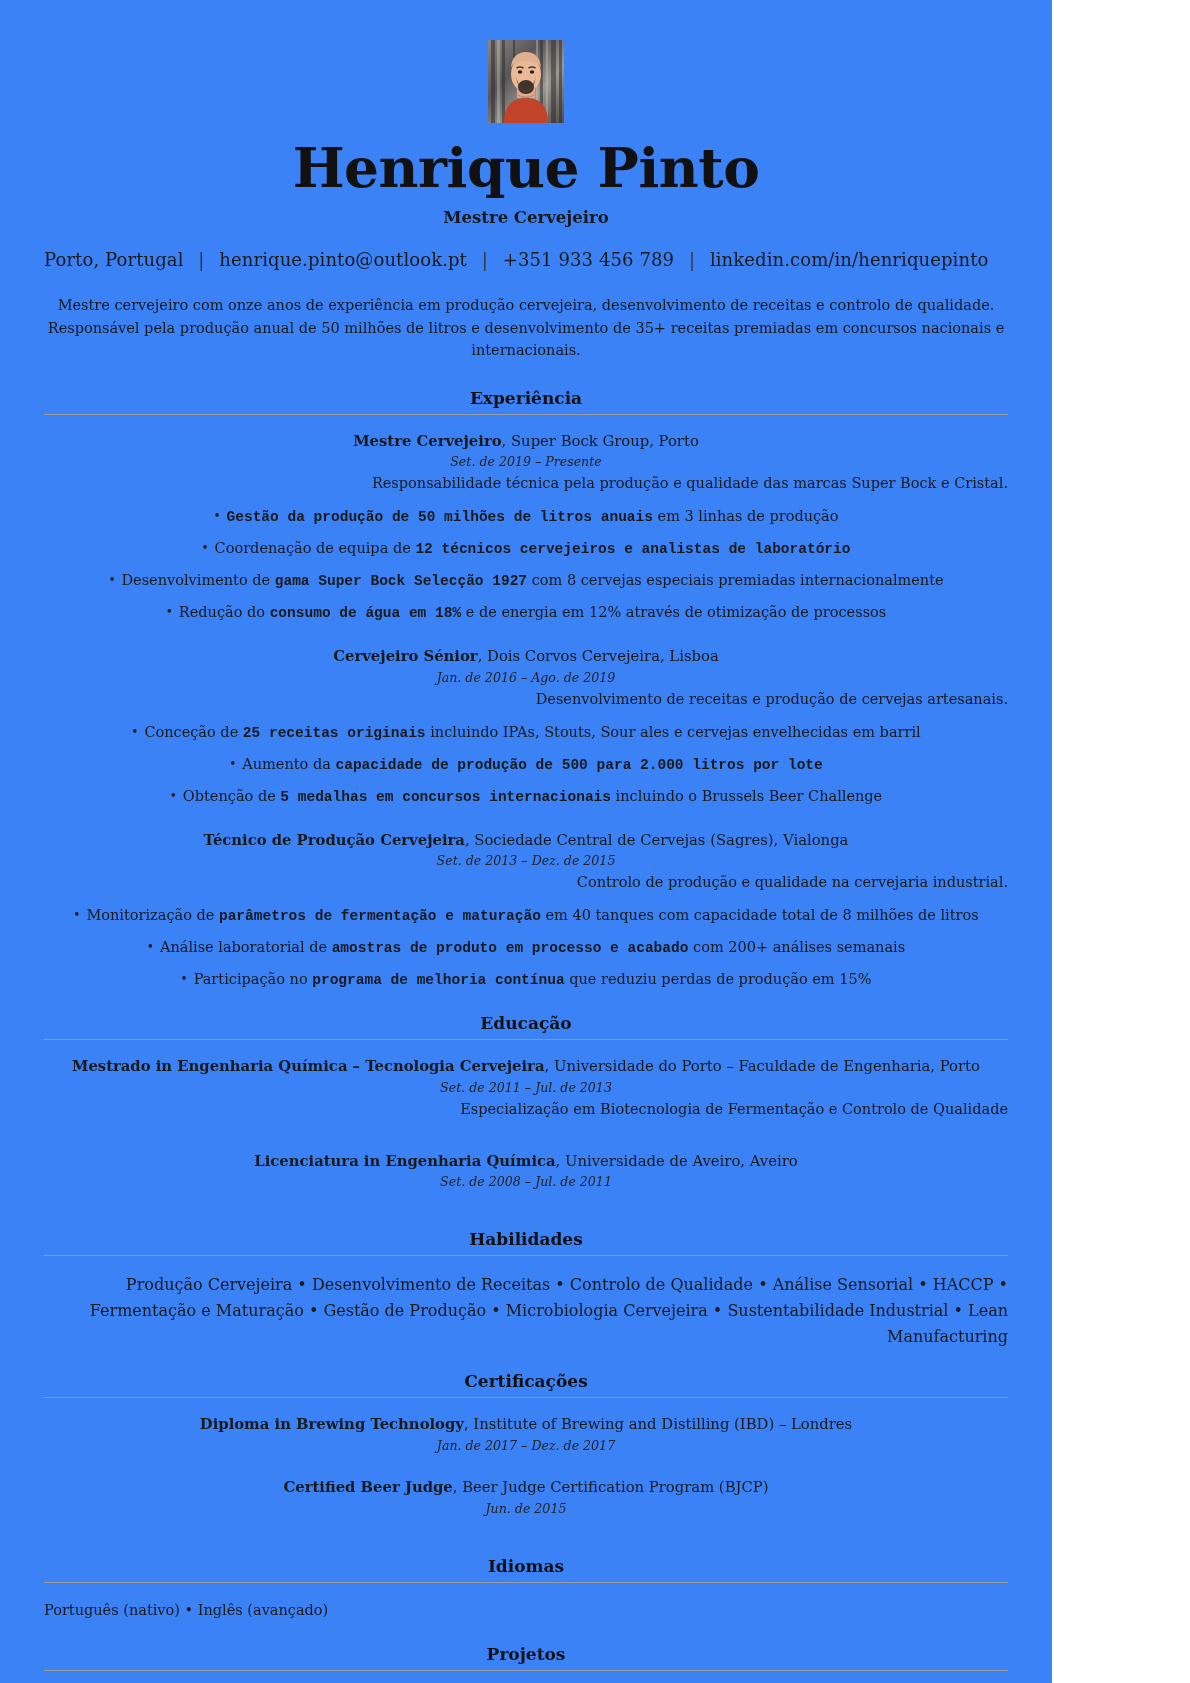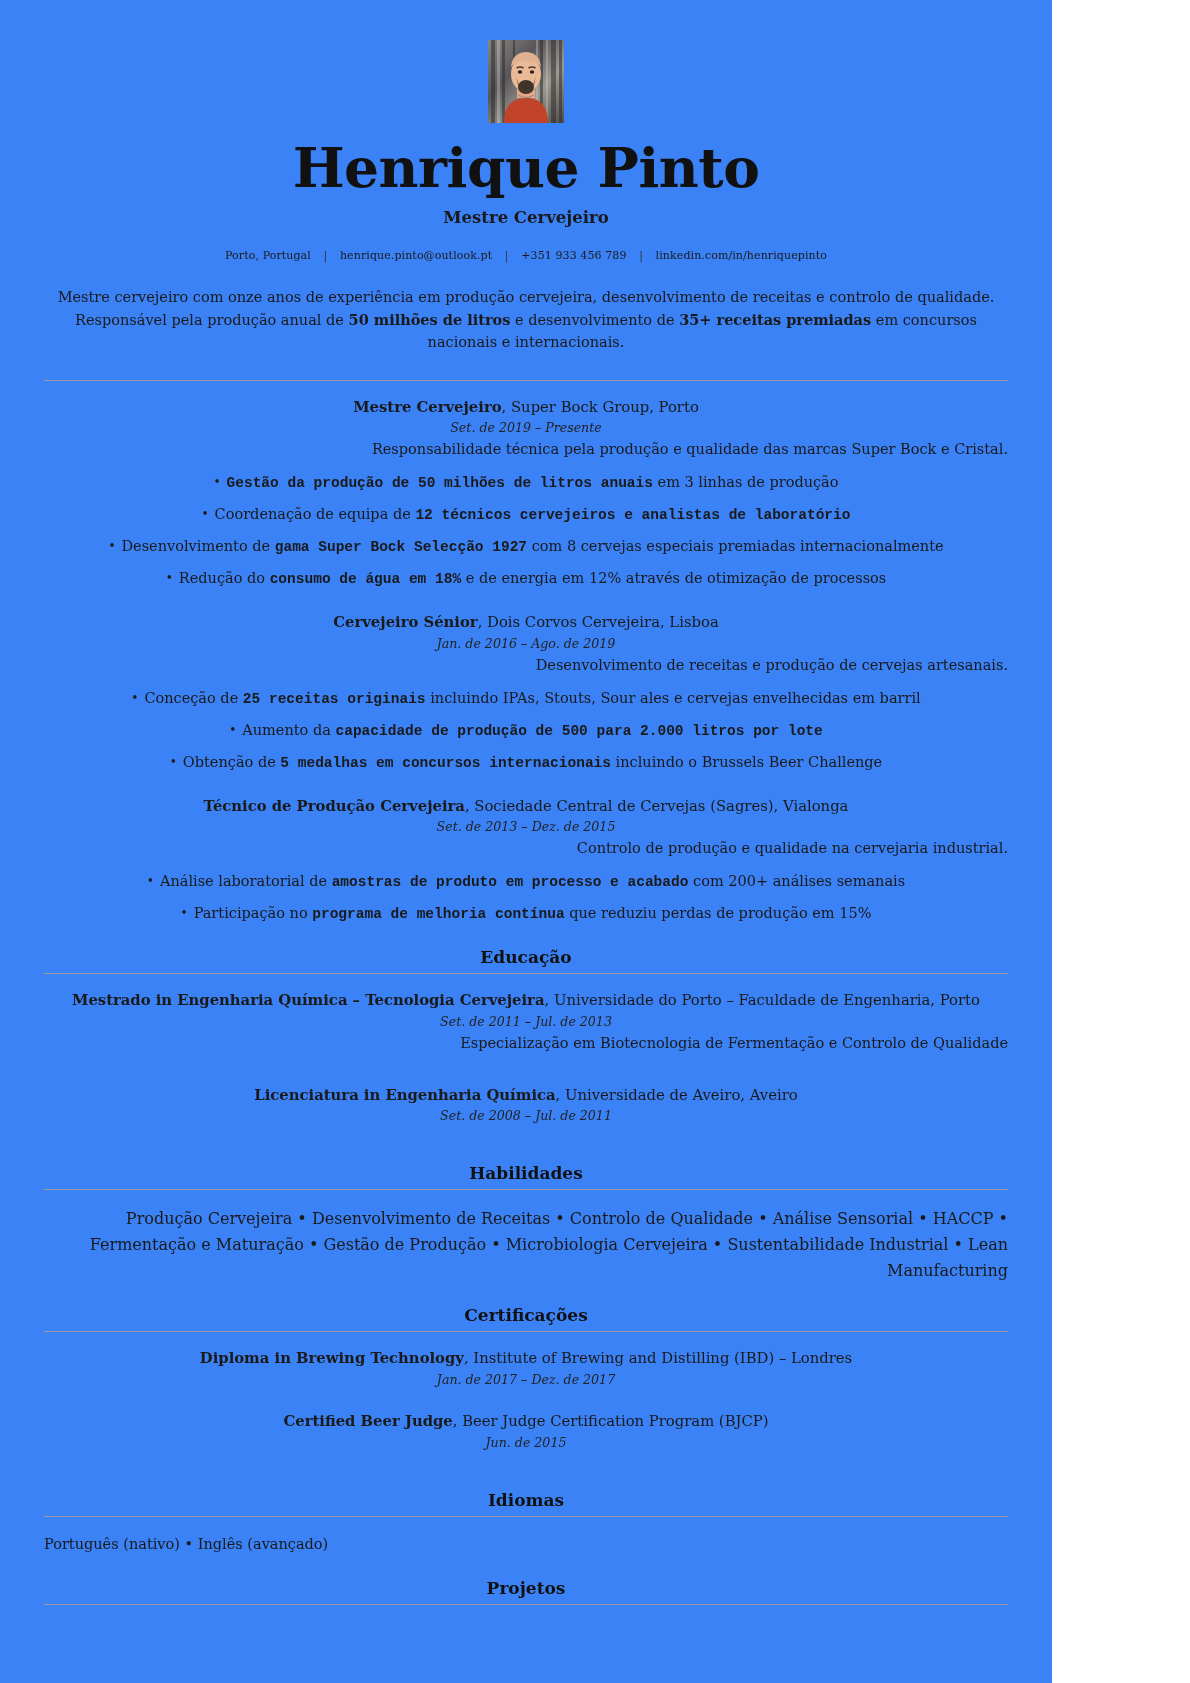--- a/index.html
+++ b/index.html
@@ -48,39 +48,38 @@
     color: #111111;
   }
   .headline {
     text-align: center;
     font-size: 16.5px;
     font-weight: bold;
     margin: 0 0 22px 0;
     color: #1a1a1a;
   }
   .contact {
-    text-align: center;
-    font-size: 11px;
+    font-size: 18px;
     color: #1a1a1a;
     margin: 0 0 24px 0;
     letter-spacing: 0.1px;
   }
   .contact .sep {
     display: inline-block;
     padding: 0 9px;
     color: #333;
   }
   .summary {
     text-align: center;
     font-size: 14.5px;
     line-height: 1.55;
     margin: 0 auto 26px auto;
     max-width: 1055px;
   }
-  .summary b { font-weight: bold; }
+  .summary b { font-weight: normal; }
 
   
   .section-title {
     text-align: center;
     font-size: 17px;
     font-weight: bold;
     margin: 22px 0 6px 0;
     color: #111111;
   }
   .rule {
@@ -201,20 +200,21 @@
     <span class="sep">|</span>
     <span>henrique.pinto@outlook.pt</span>
     <span class="sep">|</span>
     <span>+351 933 456 789</span>
     <span class="sep">|</span>
     <span>linkedin.com/in/henriquepinto</span>
   </div>
 
   <div class="summary" id="summary-block"><span>Mestre cervejeiro com onze anos de experiência em produção cervejeira, desenvolvimento de receitas e controlo de qualidade. Responsável pela produção anual de </span><b>50 milhões de litros</b><span> e desenvolvimento de </span><b>35+ receitas premiadas</b><span> em concursos nacionais e internacionais.</span></div>
 
+  <div class="section-title">Experiência</div>
   <hr class="rule">
   <div id="experience-block">
       <div class="entry">
         <div class="entry-title"><span class="role">Mestre Cervejeiro</span><span class="org">, Super Bock Group, Porto</span></div>
         <div class="entry-dates">Set. de 2019 – Presente</div>
         <div class="entry-desc">Responsabilidade técnica pela produção e qualidade das marcas Super Bock e Cristal.</div>
       </div>
       <ul class="bullets">
         <li><b>Gestão da produção de 50 milhões de litros anuais</b><span> em 3 linhas de produção</span></li>
         <li><span>Coordenação de equipa de </span><b>12 técnicos cervejeiros e analistas de laboratório</b></li>
@@ -230,20 +230,21 @@
         <li><span>Conceção de </span><b>25 receitas originais</b><span> incluindo IPAs, Stouts, Sour ales e cervejas envelhecidas em barril</span></li>
         <li><span>Aumento da </span><b>capacidade de produção de 500 para 2.000 litros por lote</b></li>
         <li><span>Obtenção de </span><b>5 medalhas em concursos internacionais</b><span> incluindo o Brussels Beer Challenge</span></li>
       </ul>
       <div class="entry">
         <div class="entry-title"><span class="role">Técnico de Produção Cervejeira</span><span class="org">, Sociedade Central de Cervejas (Sagres), Vialonga</span></div>
         <div class="entry-dates">Set. de 2013 – Dez. de 2015</div>
         <div class="entry-desc">Controlo de produção e qualidade na cervejaria industrial.</div>
       </div>
       <ul class="bullets">
+        <li><span>Monitorização de </span><b>parâmetros de fermentação e maturação</b><span> em 40 tanques com capacidade total de 8 milhões de litros</span></li>
         <li><span>Análise laboratorial de </span><b>amostras de produto em processo e acabado</b><span> com 200+ análises semanais</span></li>
         <li><span>Participação no </span><b>programa de melhoria contínua</b><span> que reduziu perdas de produção em 15%</span></li>
       </ul>
     </div>
 
   <div class="section-title">Educação</div>
   <hr class="rule">
   <div id="education-block">
       <div class="entry">
         <div class="entry-title"><span class="role">Mestrado in Engenharia Química – Tecnologia Cervejeira</span><span class="org">, Universidade do Porto – Faculdade de Engenharia, Porto</span></div>

